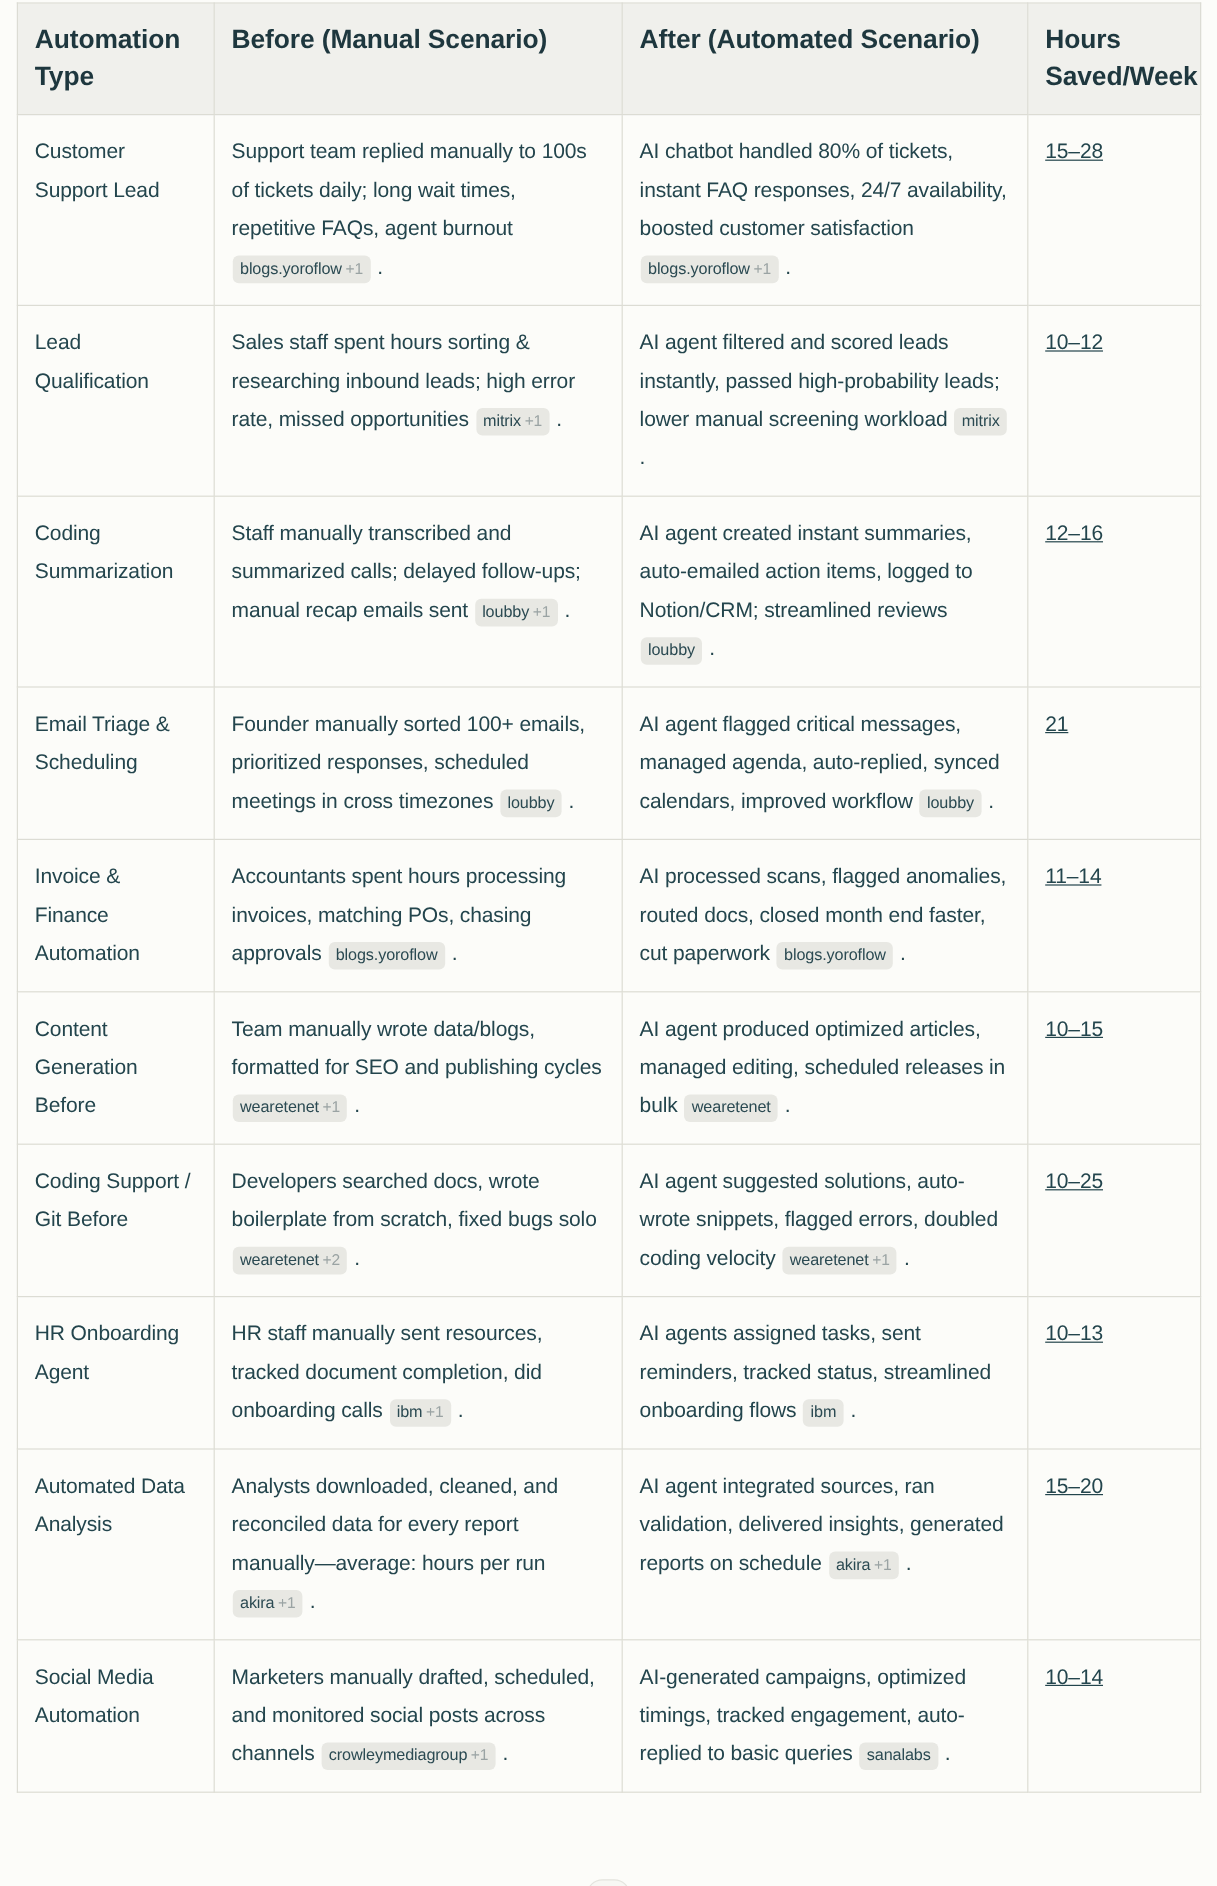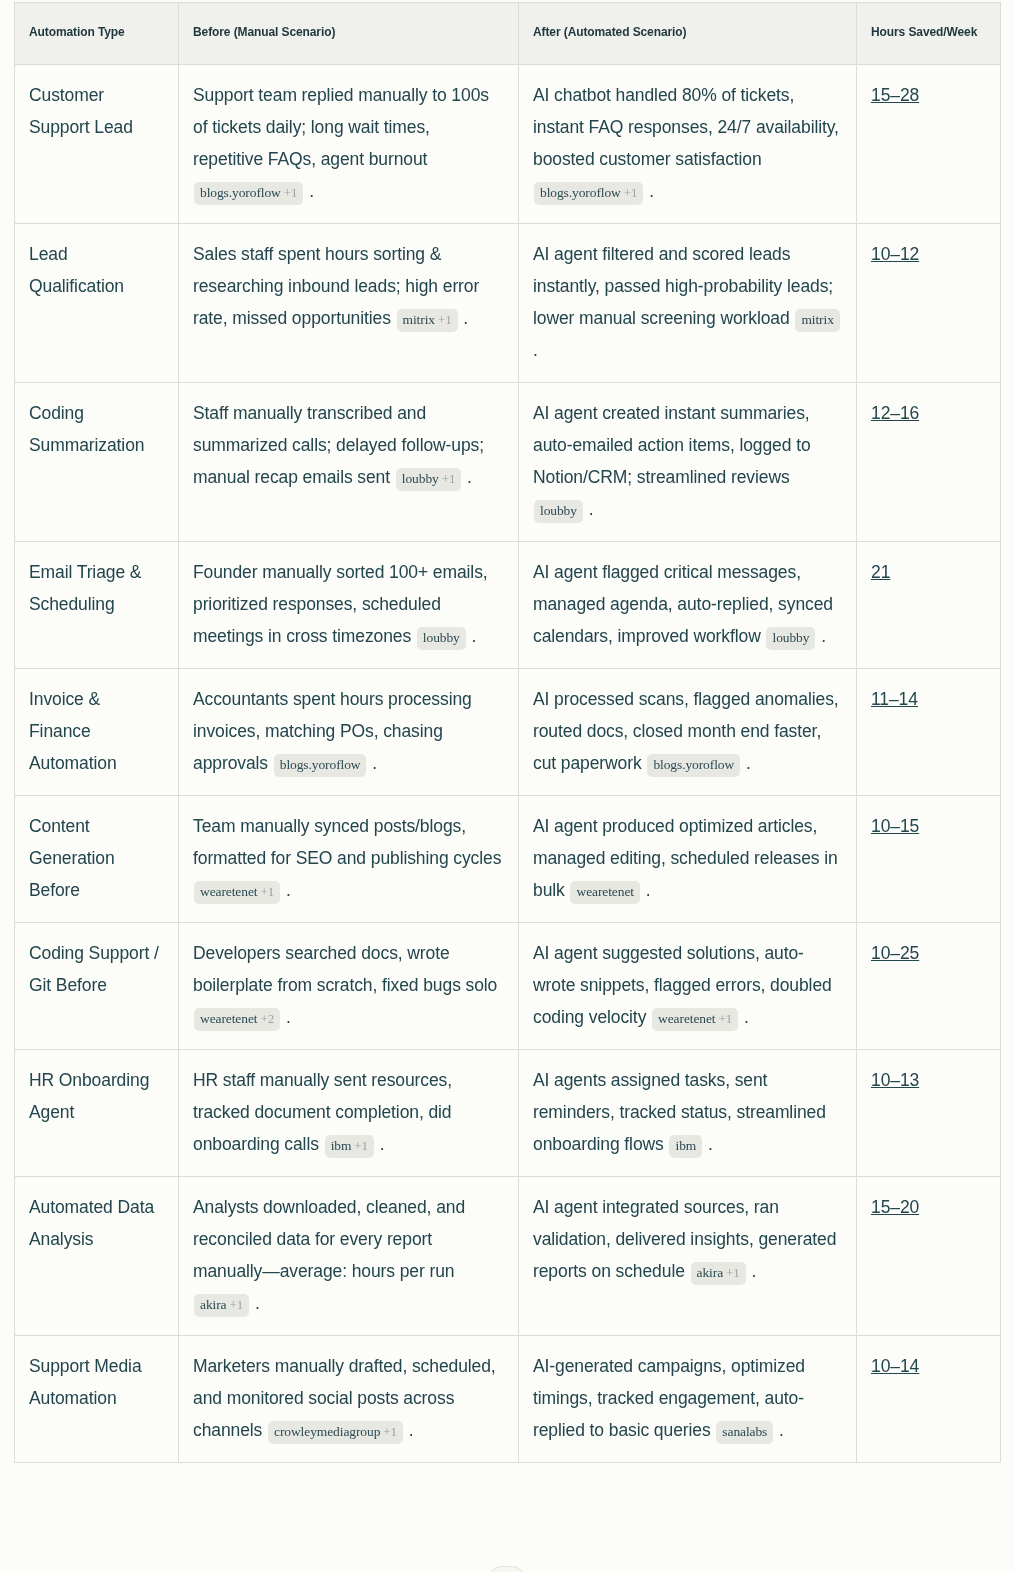--- a/index.html
+++ b/index.html
@@ -47,21 +47,21 @@
   table.cmp th,
   table.cmp td {
     border: 1px solid #DCDCD4;
     vertical-align: top;
     text-align: left;
   }
 
   table.cmp thead th {
     background: #F0F0EC;
     font-weight: 700;
-    font-size: 12px;
+    font-size: 22px;
     line-height: 31px;
     color: #1E373E;
     padding: 14px 14px 16px 14px;
     letter-spacing: -0.1px;
   }
 
   table.cmp tbody td {
     background: #FCFCF9;
     font-weight: 400;
     font-size: 17.5px;
@@ -79,21 +79,21 @@
     white-space: nowrap;
     text-decoration: underline;
   }
 
   .chip {
     display: inline-block;
     background: #E8E8E3;
     border-radius: 5px;
     padding: 1px 6px 2px 6px;
     margin: 0 1px;
-    font-family: Liberation Serif, serif;
+    font-family: Liberation Sans, sans-serif;
     font-size: 13.5px;
     line-height: 20px;
     color: #2B4A52;
     vertical-align: baseline;
     white-space: nowrap;
   }
   .chip .more {
     color: #9AA3A3;
     font-size: 13px;
     margin-left: 3px;
@@ -157,21 +157,21 @@
             <td class="hours-cell">21</td>
           </tr>
           <tr>
             <td class="type-cell">Invoice &amp; Finance Automation</td>
             <td class="scenario-cell"><span>Accountants spent hours processing invoices, matching POs, chasing approvals</span> <span class="chip"><span>blogs.yoroflow</span></span> <span>.</span></td>
             <td class="scenario-cell"><span>AI processed scans, flagged anomalies, routed docs, closed month end faster, cut paperwork</span> <span class="chip"><span>blogs.yoroflow</span></span> <span>.</span></td>
             <td class="hours-cell">11–14</td>
           </tr>
           <tr>
             <td class="type-cell">Content Generation Before</td>
-            <td class="scenario-cell"><span>Team manually synced posts/blogs, formatted for SEO and publishing cycles</span> <span class="chip"><span>wearetenet</span><span class="more">+1</span></span> <span>.</span></td>
+            <td class="scenario-cell"><span>Team manually wrote data/blogs, formatted for SEO and publishing cycles</span> <span class="chip"><span>wearetenet</span><span class="more">+1</span></span> <span>.</span></td>
             <td class="scenario-cell"><span>AI agent produced optimized articles, managed editing, scheduled releases in bulk</span> <span class="chip"><span>wearetenet</span></span> <span>.</span></td>
             <td class="hours-cell">10–15</td>
           </tr>
           <tr>
             <td class="type-cell">Coding Support / Git Before</td>
             <td class="scenario-cell"><span>Developers searched docs, wrote boilerplate from scratch, fixed bugs solo</span> <span class="chip"><span>wearetenet</span><span class="more">+2</span></span> <span>.</span></td>
             <td class="scenario-cell"><span>AI agent suggested solutions, auto-wrote snippets, flagged errors, doubled coding velocity</span> <span class="chip"><span>wearetenet</span><span class="more">+1</span></span> <span>.</span></td>
             <td class="hours-cell">10–25</td>
           </tr>
           <tr>
@@ -180,21 +180,21 @@
             <td class="scenario-cell"><span>AI agents assigned tasks, sent reminders, tracked status, streamlined onboarding flows</span> <span class="chip"><span>ibm</span></span> <span>.</span></td>
             <td class="hours-cell">10–13</td>
           </tr>
           <tr>
             <td class="type-cell">Automated Data Analysis</td>
             <td class="scenario-cell"><span>Analysts downloaded, cleaned, and reconciled data for every report manually—average: hours per run</span> <span class="chip"><span>akira</span><span class="more">+1</span></span> <span>.</span></td>
             <td class="scenario-cell"><span>AI agent integrated sources, ran validation, delivered insights, generated reports on schedule</span> <span class="chip"><span>akira</span><span class="more">+1</span></span> <span>.</span></td>
             <td class="hours-cell">15–20</td>
           </tr>
           <tr>
-            <td class="type-cell">Support Media Automation</td>
+            <td class="type-cell">Social Media Automation</td>
             <td class="scenario-cell"><span>Marketers manually drafted, scheduled, and monitored social posts across channels</span> <span class="chip"><span>crowleymediagroup</span><span class="more">+1</span></span> <span>.</span></td>
             <td class="scenario-cell"><span>AI-generated campaigns, optimized timings, tracked engagement, auto-replied to basic queries</span> <span class="chip"><span>sanalabs</span></span> <span>.</span></td>
             <td class="hours-cell">10–14</td>
           </tr>
         </tbody>
     </table>
   </div>
 
   <div class="bottom-pill"></div>
 

